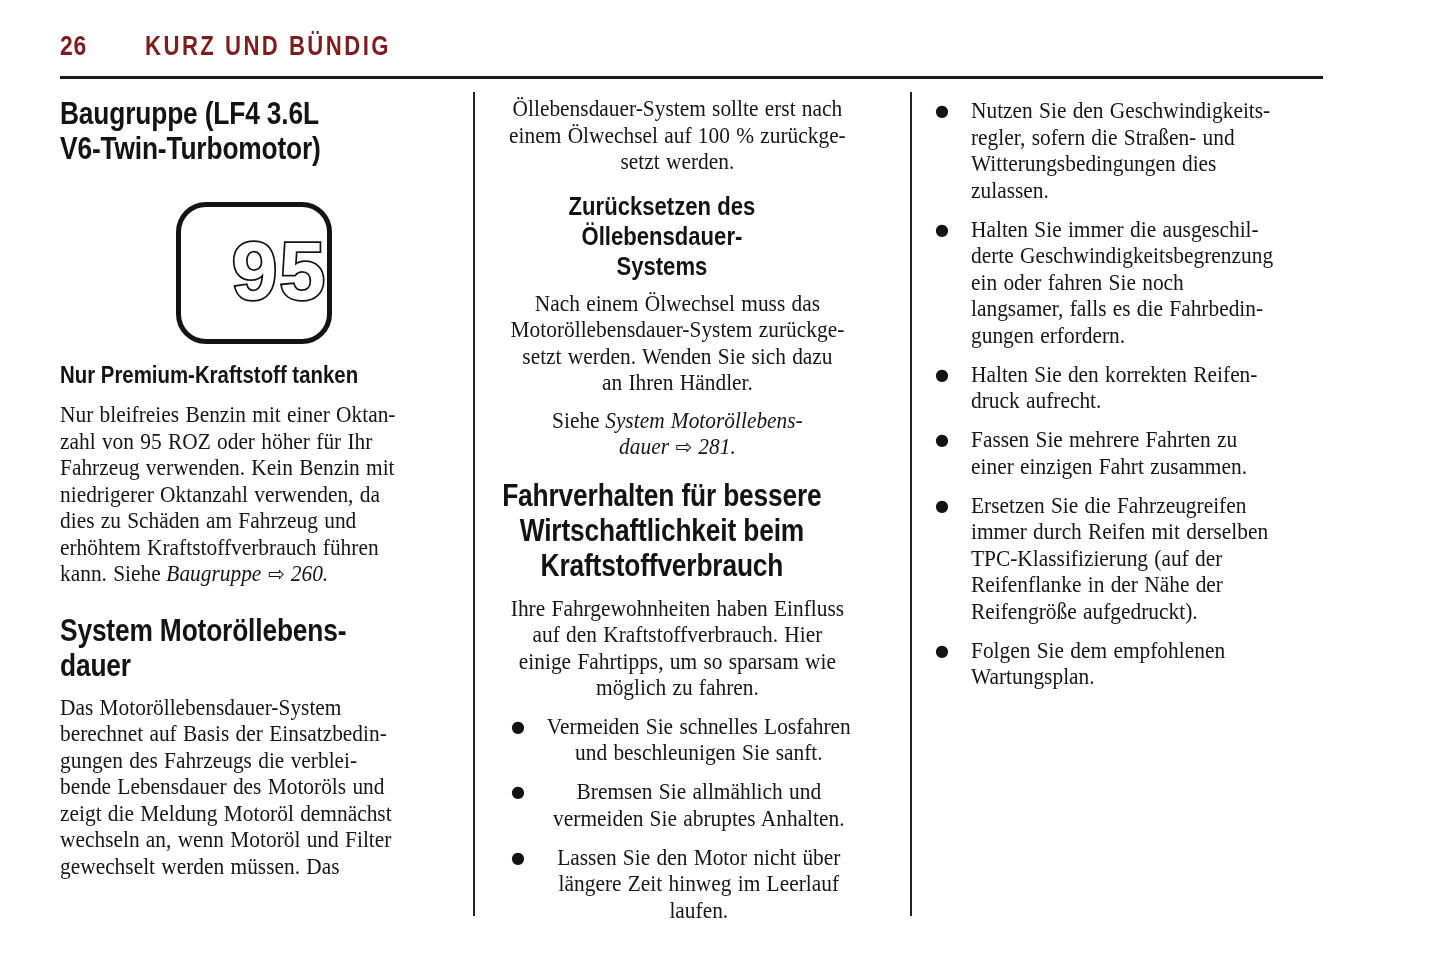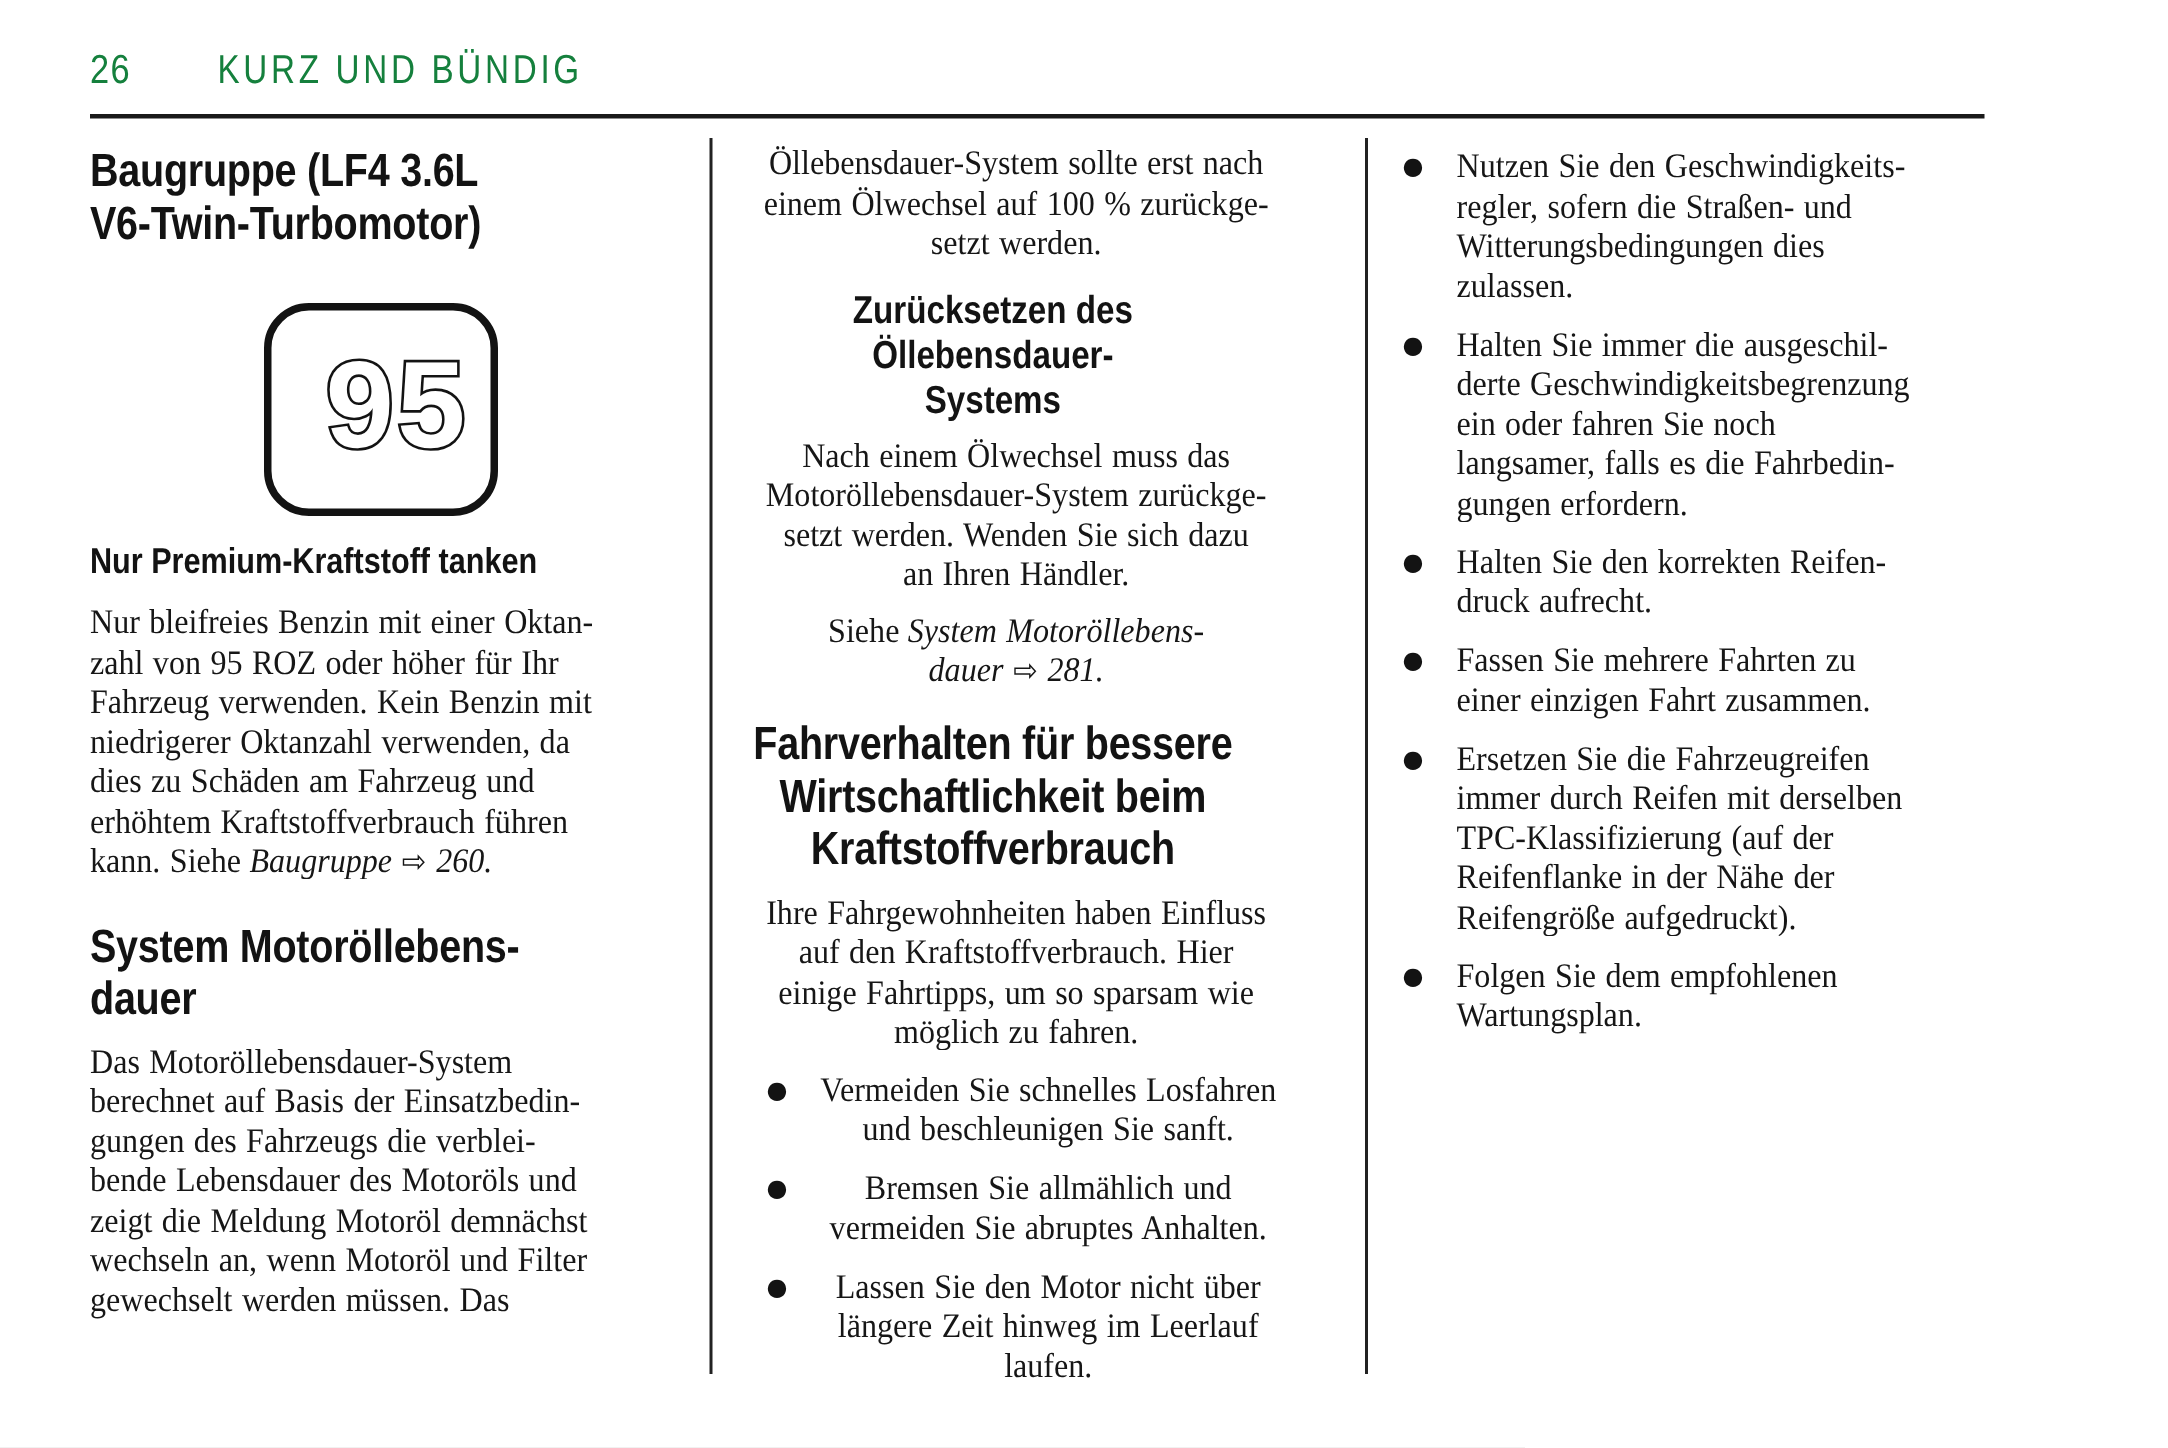--- a/index.html
+++ b/index.html
@@ -9,21 +9,21 @@
     width:1445px;height:965px;
     background:#ffffff;
     color:#161616;
     overflow:hidden;
     font-family:"Liberation Serif", serif;
   }
   
   .running-head{
     position:absolute;top:31px;left:60px;right:60px;height:36px;
     font-family:"Liberation Sans", sans-serif;
-    font-size:27px;font-weight:400;color:#15803d;
+    font-size:27px;font-weight:700;color:#7f1d1d;
   }
   .pagenum{position:absolute;left:0;top:0;transform:scaleX(.85);transform-origin:left top;letter-spacing:1px;}
   .head-title{position:absolute;left:85px;top:0;transform:scaleX(.82);transform-origin:left top;letter-spacing:3px;}
   .head-rule{position:absolute;left:60px;top:76px;width:1263px;height:3px;background:#1a1a1a;}
   
   .vdivider{position:absolute;top:92px;width:2px;height:824px;background:#222;}
   .vdivider.d1{left:473px;}
   .vdivider.d2{left:910px;}
   
   .col{position:absolute;top:96px;}
@@ -93,21 +93,21 @@
     height:38px;flex:0 0 38px;
     border-bottom:3px solid #131313;
     display:flex;align-items:center;justify-content:center;
   }
   .badge-top-label{
     font-family:"Liberation Sans", sans-serif;
     font-weight:700;font-size:21px;color:#131313;
     transform:scaleX(.9);
   }
   .badge-num{
-    flex:1;display:flex;align-items:center;justify-content:flex-start;margin-left:36px;
+    flex:1;display:flex;align-items:center;justify-content:flex-end;margin-left:36px;
   }
   .badge-num-text{
     font-family:"Liberation Sans", sans-serif;
     font-weight:700;font-size:82px;line-height:82px;
     color:#ffffff;
     -webkit-text-stroke:3.5px #131313;
     paint-order:stroke fill;
     letter-spacing:2px;
     transform:translateY(-2px);
   }

